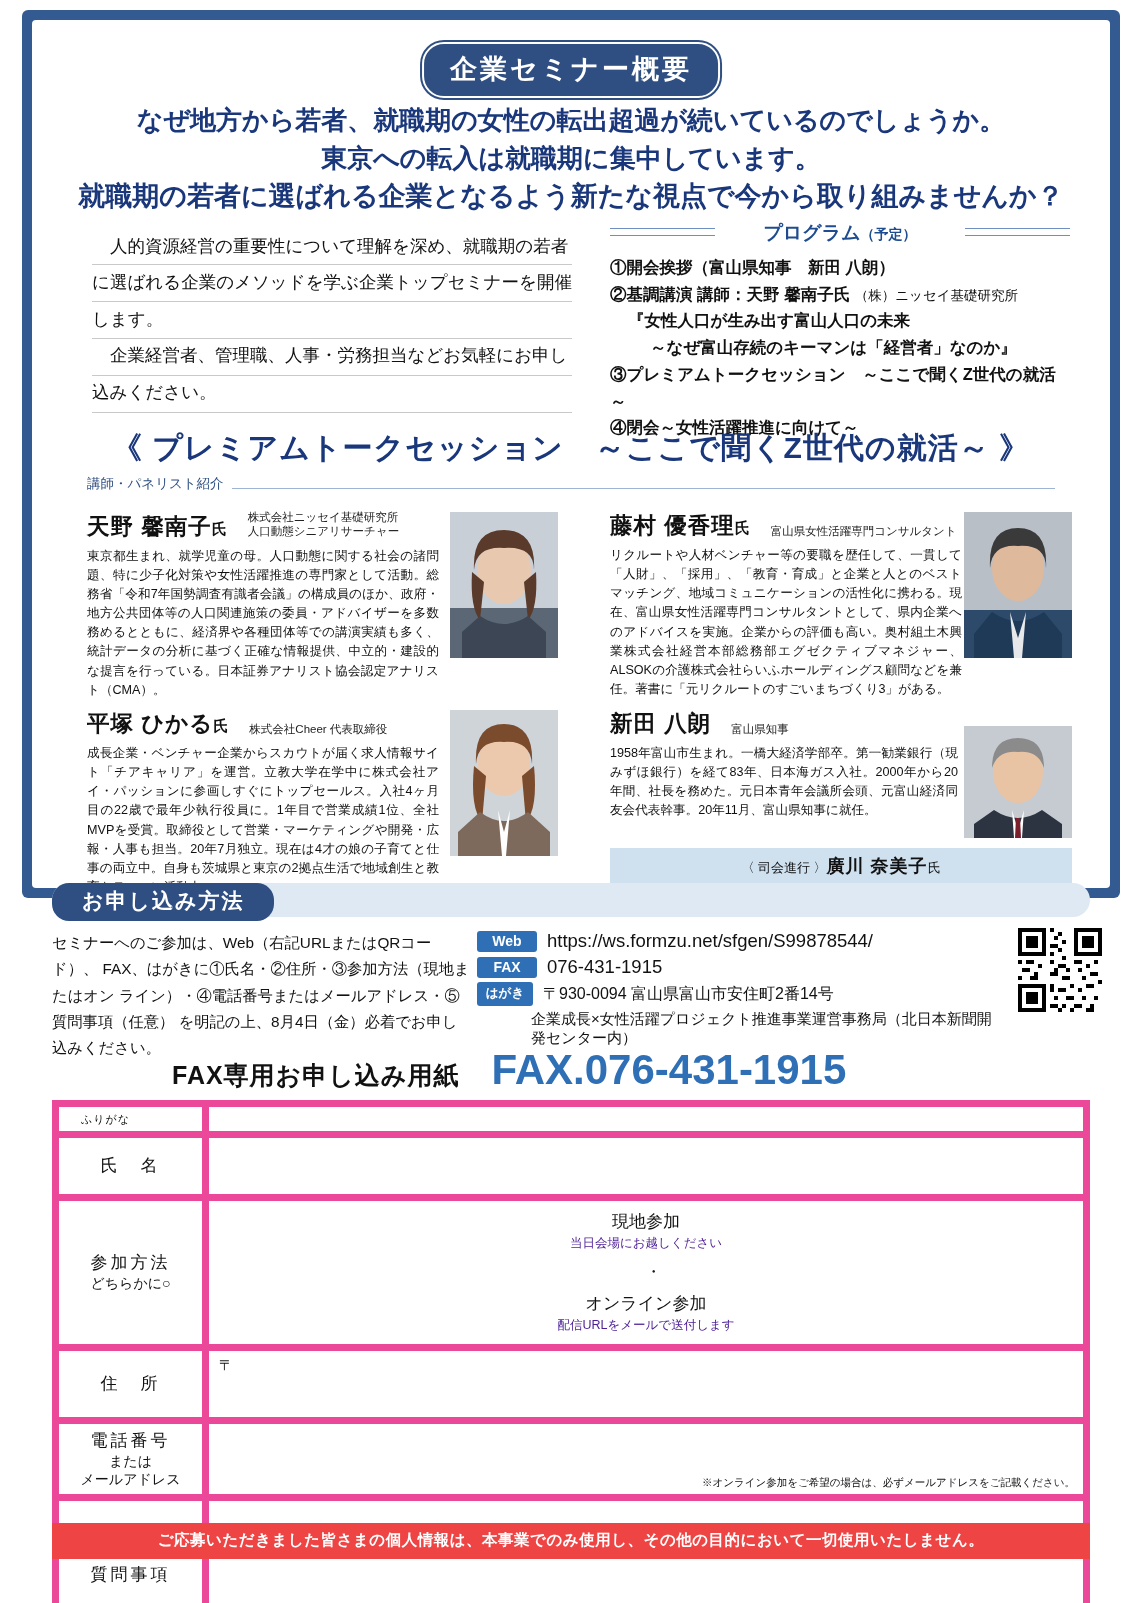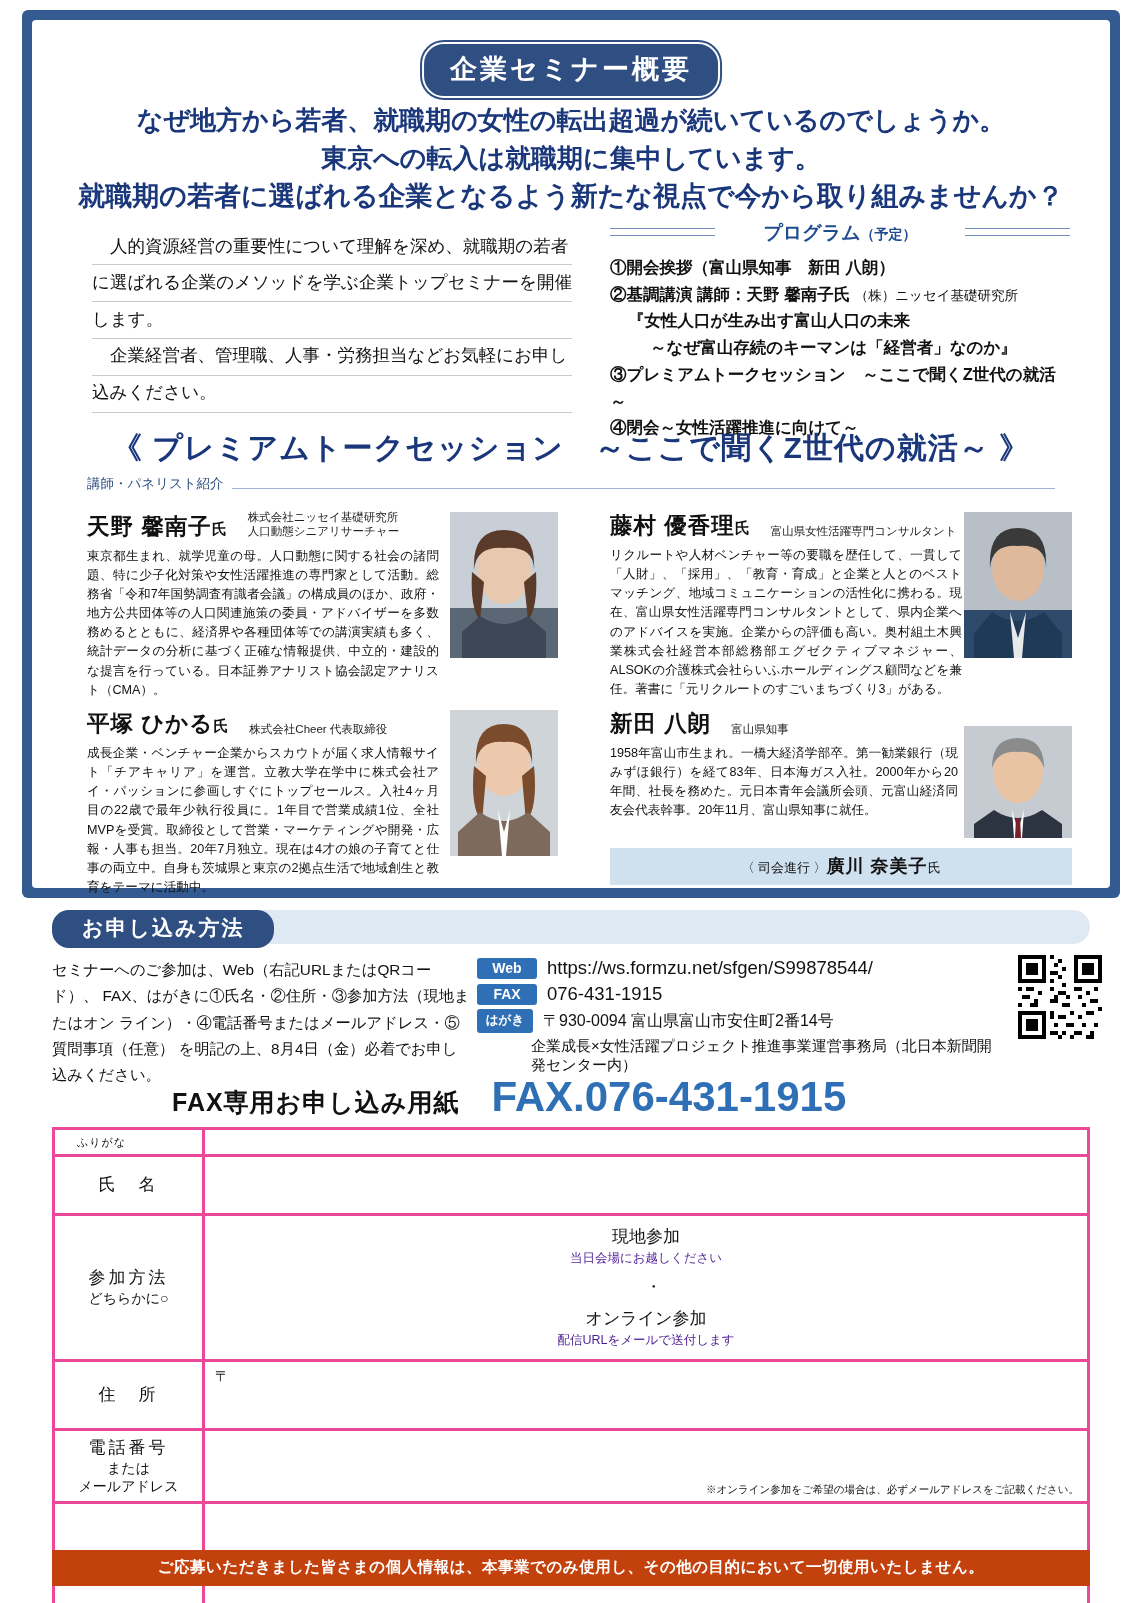--- a/index.html
+++ b/index.html
@@ -209,21 +209,21 @@
     padding: 6px 0 7px 0;
     color: #111;
   }
   .moderator .mk { font-size: 13px; }
   .moderator .mn { font-weight: bold; font-size: 18px; letter-spacing: 1px; }
 
   
   .apply-wrap {
     position: absolute;
     left: 22px;
-    top: 905px;
+    top: 878px;
     width: 1098px;
     height: 690px;
   }
   .apply-head-bar {
     position: absolute;
     left: 30px;
     top: 5px;
     width: 1038px;
     height: 34px;
     background: #dfe9f4;
@@ -313,21 +313,21 @@
 
   table.form {
     position: absolute;
     left: 30px;
     top: 222px;
     width: 1038px;
     border-collapse: collapse;
     table-layout: fixed;
   }
   table.form td {
-    border: 3px solid #ec4899;
+    border: 7px solid #ec4899;
     padding: 0;
     vertical-align: middle;
   }
   td.lbl {
     width: 150px;
     text-align: center;
     font-size: 17px;
     color: #111;
     letter-spacing: 3px;
     line-height: 1.3;
@@ -360,21 +360,21 @@
     font-size: 10.5px;
     color: #111;
     padding: 0 8px 4px 0;
   }
 
   .footer-bar {
     position: absolute;
     left: 30px;
     top: 645px;
     width: 1038px;
-    background: #c2410c;
+    background: #ef4444;
     color: #ffffff;
     text-align: center;
     font-size: 15.5px;
     font-weight: bold;
     padding: 7px 0 8px 0;
     letter-spacing: 0.5px;
   }
 </style>
 </head>
 <body>

